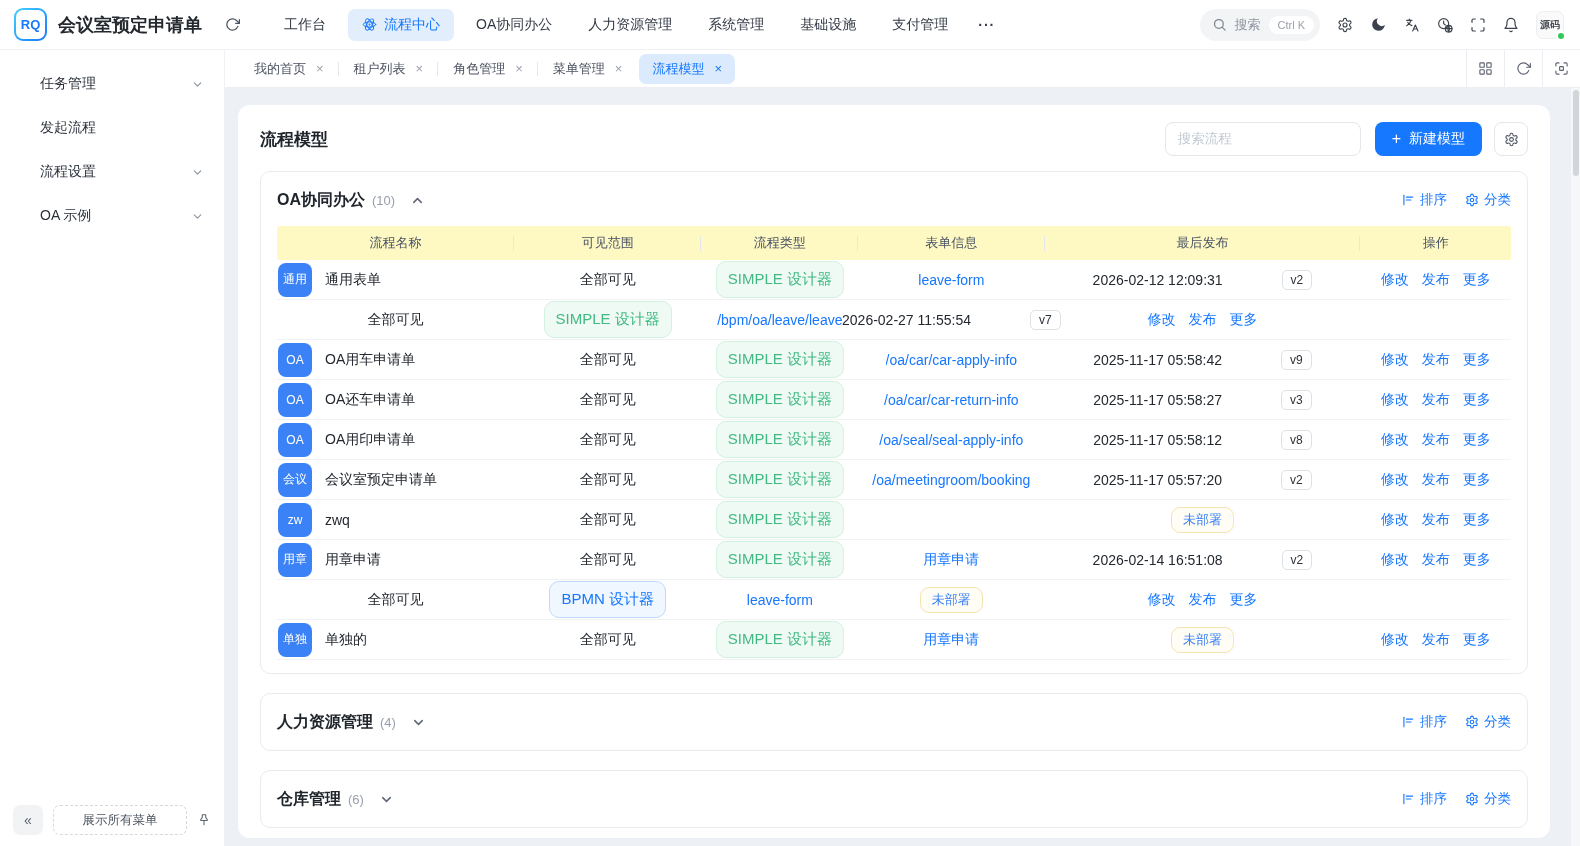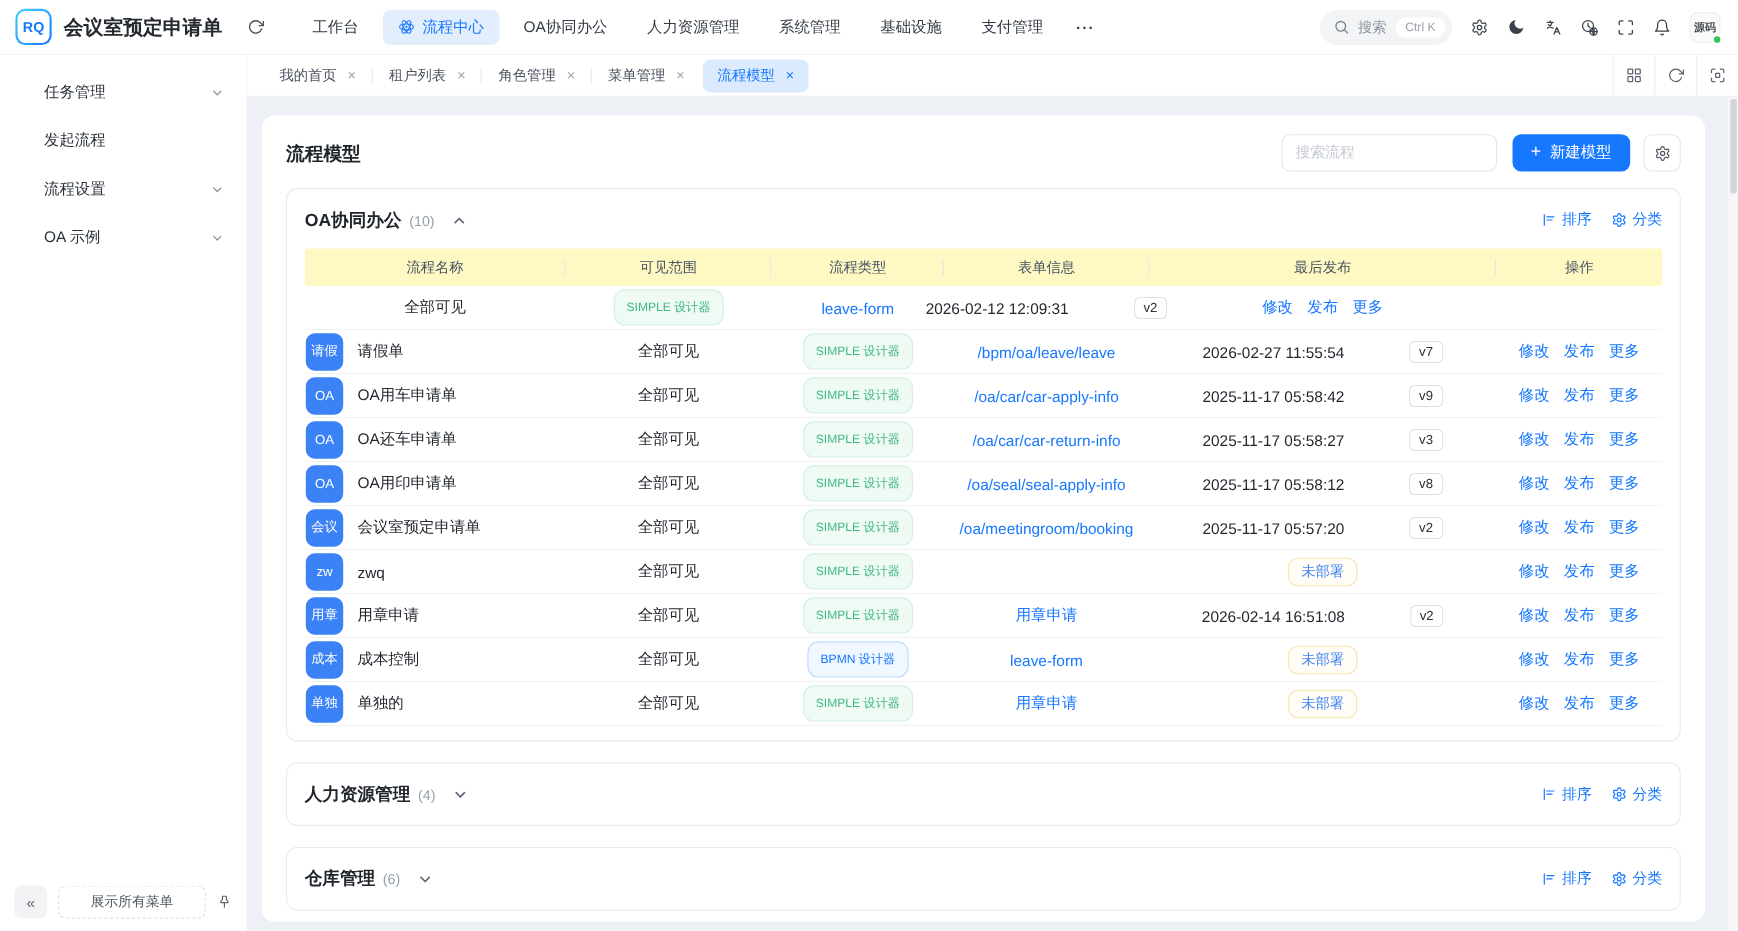--- a/index.html
+++ b/index.html
@@ -71,21 +71,21 @@
   .tab-tool { width:38px; height:100%; display:grid; place-items:center; border-left:1px solid #eceef1;
     color:#5c6370; cursor:pointer; background:none; }
   .tab-tool .ic { width:15px; height:15px; stroke-width:1.8; }
 
   
   .main { position:absolute; top:88px; left:225px; right:0; bottom:0; padding:17px 30px 0 13px; }
   .panel { background:#fff; border-radius:12px; height:733px; padding:14px 22px; }
   .panel-head { display:flex; align-items:center; height:40px; }
   .panel-title { font-size:17px; font-weight:700; color:#20252c; flex:1; }
   .panel-search { width:196px; height:34px; border:1px solid #e3e6eb; border-radius:8px;
-    padding:0 12px; font-size:13.5px; color:#333; outline:none; font-family:Liberation Serif, serif; }
+    padding:0 12px; font-size:13.5px; color:#333; outline:none; font-family:Liberation Mono, monospace; }
   .panel-search::placeholder { color:#c3c9d2; }
   .new-btn { display:flex; align-items:center; gap:8px; height:34px; padding:0 17px; margin-left:14px;
     background:#1677ff; color:#fff; border:none; border-radius:8px; font-size:14px; cursor:pointer;
     font-family:inherit; }
   .new-btn .plus { font-size:16px; line-height:1; }
   .gear-btn { width:34px; height:34px; margin-left:12px; border:1px solid #e3e6eb; border-radius:8px;
     background:#fff; color:#4c5260; display:grid; place-items:center; cursor:pointer; }
   .gear-btn .ic { width:15px; height:15px; stroke-width:1.7; }
 
   .groups { margin-top:12px; display:flex; flex-direction:column; gap:19px; }
@@ -106,21 +106,21 @@
     position:relative; }
   .th::after { content:""; position:absolute; right:0; height:15px; width:1px; background:#e3e6ea; }
   .th:last-child::after { display:none; }
   .trow { height:40px; border-bottom:1px solid #f1f2f4; }
   .td { display:flex; align-items:center; justify-content:center; font-size:14px; color:#23282f;
     min-width:0; height:100%; padding:0 8px; }
   .td-name { justify-content:flex-start; gap:13px; padding-left:1px; }
   .pbadge { width:34px; height:34px; border-radius:8px; background:#3b82f6; color:#fff; font-size:12px;
     display:grid; place-items:center; flex-shrink:0; }
   .pname { white-space:nowrap; overflow:hidden; text-overflow:ellipsis; }
-  .type-badge { font-size:11px; padding:8px 11px; border-radius:10px; white-space:nowrap; }
+  .type-badge { font-size:15px; padding:8px 11px; border-radius:10px; white-space:nowrap; }
   .type-badge.simple { color:#42b983; background:#eefaf3; border:1px solid #d3f1e0; }
   .type-badge.bpmn { color:#1677ff; background:#f0f7ff; border:1px solid #bcdbff; }
   .form-link { color:#1677ff; white-space:nowrap; overflow:hidden; text-overflow:ellipsis;
     cursor:pointer; max-width:100%; text-decoration:none; }
   .td-pub { gap:15px; }
   .pub-date { white-space:nowrap; }
   .ver-badge { border:1px solid #dde1e6; border-radius:5px; padding:2px 8px; font-size:12px;
     color:#2c323b; background:#fff;margin-left:44px; }
   .nd-badge { border:1px solid #f6e3ae; border-radius:9px; padding:3px 11px; font-size:13px;
     color:#3b82f6; background:#fffdf5; }
@@ -403,44 +403,44 @@
           <div class="thead cols">
             <div class="th">流程名称</div>
             <div class="th">可见范围</div>
             <div class="th">流程类型</div>
             <div class="th">表单信息</div>
             <div class="th">最后发布</div>
             <div class="th">操作</div>
           </div>
           <div>
   <div class="trow cols">
+    <div class="td td-name">
+      <span class="pbadge">通用</span>
+      <span class="pname">通用表单</span>
+    </div>
     <div class="td">全部可见</div>
     <div class="td">
       <span class="type-badge simple">SIMPLE 设计器</span>
     </div>
     <div class="td">
       <a class="form-link">leave-form</a>
     </div>
     <div class="td td-pub">
       <span class="pub-date">2026-02-12 12:09:31</span>
       <span class="ver-badge">v2</span>
 
     </div>
     <div class="td td-actions">
       <a>修改</a>
       <a>发布</a>
       <a>更多</a>
     </div>
   </div>
 
   <div class="trow cols">
-    <div class="td td-name">
-      <span class="pbadge">请假</span>
-      <span class="pname">请假单</span>
-    </div>
     <div class="td">全部可见</div>
     <div class="td">
       <span class="type-badge simple">SIMPLE 设计器</span>
     </div>
     <div class="td">
       <a class="form-link">/bpm/oa/leave/leave</a>
     </div>
     <div class="td td-pub">
       <span class="pub-date">2026-02-27 11:55:54</span>
       <span class="ver-badge">v7</span>
@@ -590,24 +590,20 @@
 
     </div>
     <div class="td td-actions">
       <a>修改</a>
       <a>发布</a>
       <a>更多</a>
     </div>
   </div>
 
   <div class="trow cols">
-    <div class="td td-name">
-      <span class="pbadge">成本</span>
-      <span class="pname">成本控制</span>
-    </div>
     <div class="td">全部可见</div>
     <div class="td">
       <span class="type-badge bpmn">BPMN 设计器</span>
     </div>
     <div class="td">
       <a class="form-link">leave-form</a>
     </div>
     <div class="td td-pub">
 
       <span class="nd-badge">未部署</span>

